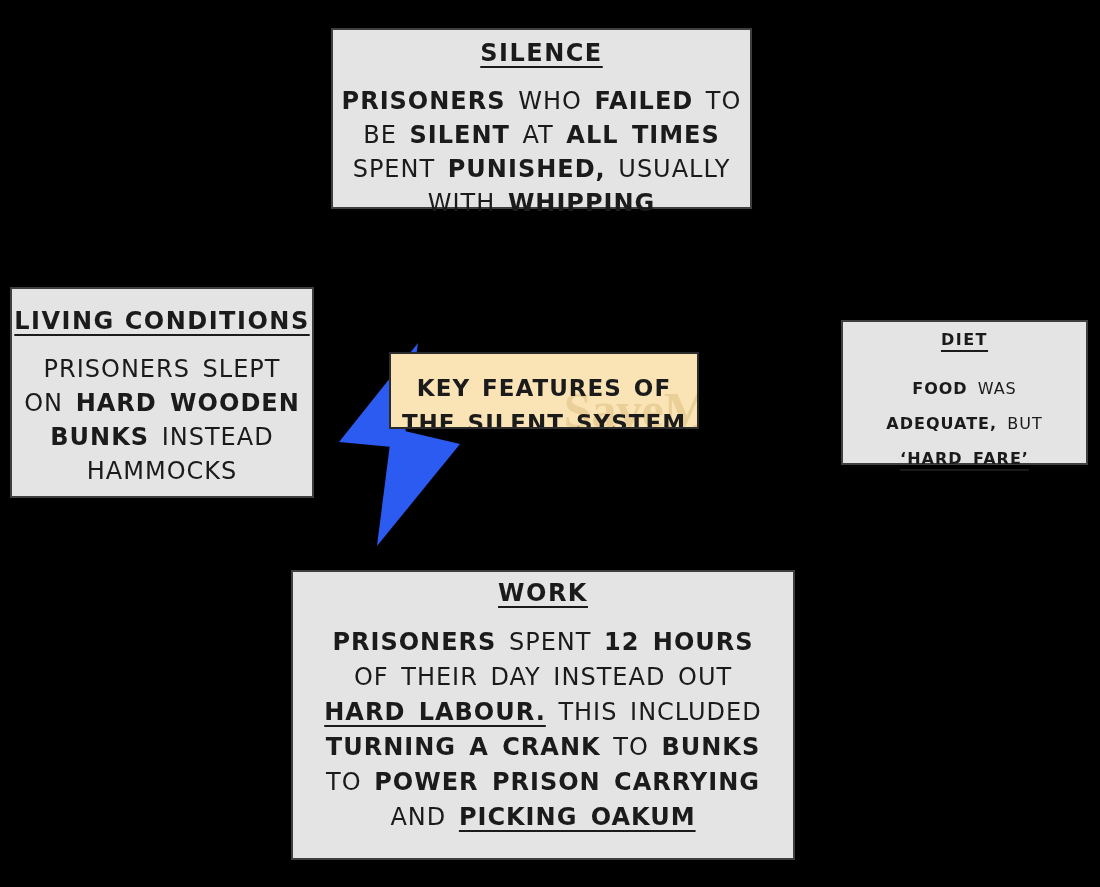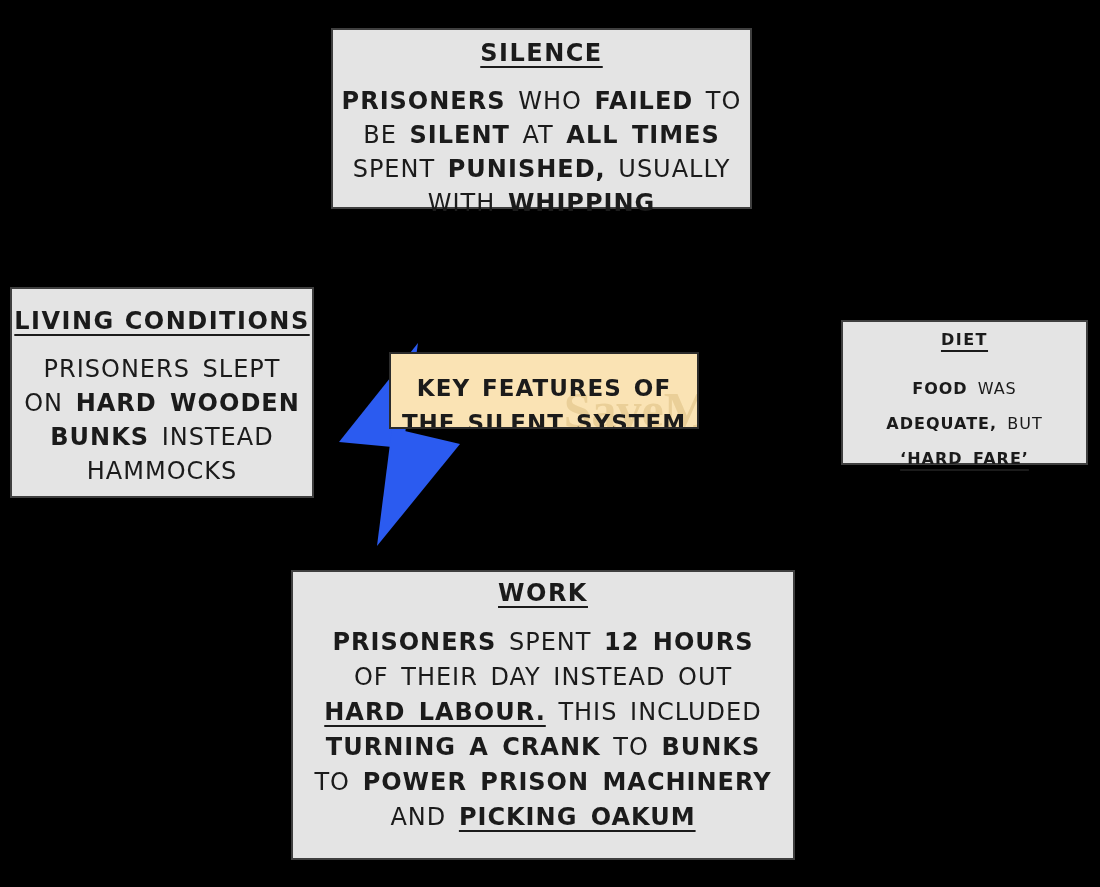--- a/index.html
+++ b/index.html
@@ -92,21 +92,21 @@
       </div>
   </div>
 
   <div class="box box-work">
     <div class="title"><span>WORK</span></div>
     <div class="body">
         <div class="line"><span class="b">PRISONERS</span><span> SPENT </span><span class="b">12 HOURS</span></div>
         <div class="line"><span>OF THEIR DAY INSTEAD OUT</span></div>
         <div class="line"><span class="b u">HARD LABOUR.</span><span> THIS INCLUDED</span></div>
         <div class="line"><span class="b">TURNING A CRANK</span><span> TO </span><span class="b">BUNKS</span></div>
-        <div class="line"><span>TO </span><span class="b">POWER PRISON MACHINERY</span></div>
+        <div class="line"><span>TO </span><span class="b">POWER PRISON CARRYING</span></div>
         <div class="line"><span>AND </span><span class="b u">PICKING OAKUM</span></div>
       </div>
   </div>
 
   <div class="center-box">
     <div class="watermark">SaveM</div>
     <div class="center-text body">
         <div class="line"><span class="b">KEY FEATURES OF</span></div>
         <div class="line"><span class="b">THE SILENT SYSTEM</span></div>
       </div>

